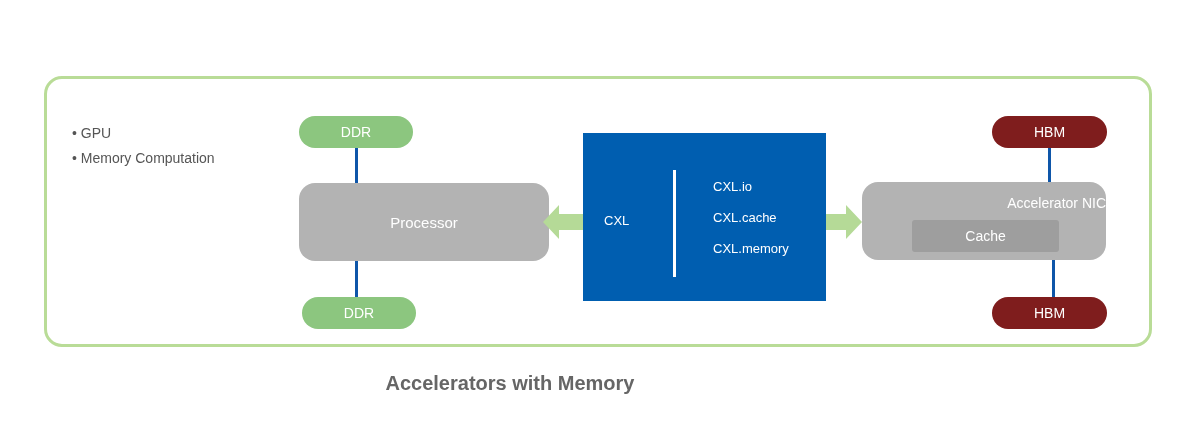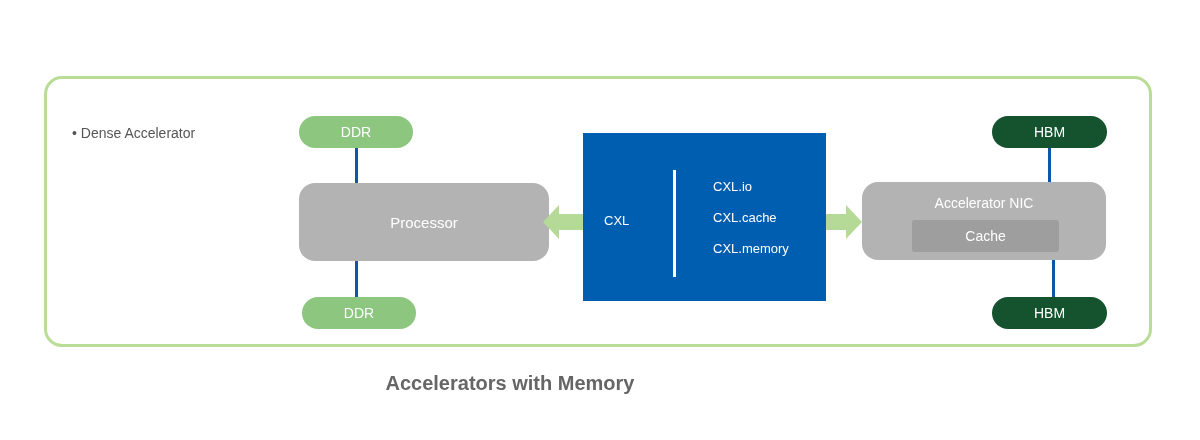--- a/index.html
+++ b/index.html
@@ -2,36 +2,37 @@
 <html><head>
 <meta charset="utf-8">
 <style>
   html, body { margin:0; padding:0; background:#ffffff; }
   body { width:1200px; height:440px; position:relative; overflow:hidden; font-family:"Liberation Sans", sans-serif; }
   .frame { position:absolute; left:44px; top:76px; width:1108px; height:271px; border:3px solid #b9dc97; border-radius:18px; box-sizing:border-box; }
   .usages { position:absolute; left:72px; top:121px; color:#555; font-size:14px; line-height:25px; }
   .usages .title { font-weight:bold; color:#555; font-size:15px; }
   .box { position:absolute; display:flex; align-items:center; justify-content:center; color:#fff; font-size:14px; box-sizing:border-box;border-radius:16px; }
   .ddr { background:#8cc67f; }
-  .hbm { background:#14532d; }
+  .hbm { background:#7f1d1d; }
   .grey { background:#b3b3b3; }
   .vline { position:absolute; width:3px; background:#0e56a9; }
   .cxl { position:absolute; left:583px; top:133px; width:243px; height:168px; background:#005eb0; }
   .cxl-divider { position:absolute; left:673px; top:170px; width:3px; height:107px; background:#fff; }
   .text { position:absolute; color:#fff; font-size:13px; }
   .caption { position:absolute; left:0; width:1020px; top:372px; text-align:center; font-size:20px; font-weight:bold; color:#666; }
   svg.arrow { position:absolute; }
 </style>
 </head>
 <body>
 
 <div class="frame"></div>
 
 <div class="usages">
-  <div>• Dense Accelerator</div>
+  <div>• GPU</div>
+  <div>• Memory Computation</div>
 </div>
 
 <div class="vline" style="left:355px; top:148px; height:35px;"></div>
 <div class="vline" style="left:355px; top:261px; height:37px;"></div>
 <div class="box ddr" style="left:299px; top:116px; width:114px; height:32px;">DDR</div>
 <div class="box grey" style="left:299px; top:183px; width:250px; height:78px; font-size:15px;">Processor</div>
 <div class="box ddr" style="left:302px; top:297px; width:114px; height:32px;">DDR</div>
 
 <svg class="arrow" width="42" height="36" style="left:543px; top:204px;">
   <polygon points="0,18 16,1 16,10 42,10 42,26 16,26 16,35" fill="#b5da97"></polygon>
@@ -44,17 +45,17 @@
 <div class="text" style="left:604px; top:213px;">CXL</div>
 <div class="cxl-divider"></div>
 <div class="text" style="left:713px; top:179px;">CXL.io</div>
 <div class="text" style="left:713px; top:210px;">CXL.cache</div>
 <div class="text" style="left:713px; top:241px;">CXL.memory</div>
 
 <div class="vline" style="left:1048px; top:148px; height:35px;"></div>
 <div class="vline" style="left:1052px; top:260px; height:38px;"></div>
 <div class="box hbm" style="left:992px; top:116px; width:115px; height:32px;">HBM</div>
 <div class="box grey" style="left:862px; top:182px; width:244px; height:78px;"></div>
-<div class="text" style="left:862px; width:244px; text-align:center; top:195px; font-size:14px;">Accelerator NIC</div>
+<div class="text" style="left:862px; width:244px; text-align:right; top:195px; font-size:14px;">Accelerator NIC</div>
 <div class="box" style="left:912px; top:220px; width:147px; height:32px; background:#9e9e9e; border-radius:3px; font-size:14px;">Cache</div>
 <div class="box hbm" style="left:992px; top:297px; width:115px; height:32px;">HBM</div>
 
 <div class="caption">Accelerators with Memory</div>
 
 </body></html>

